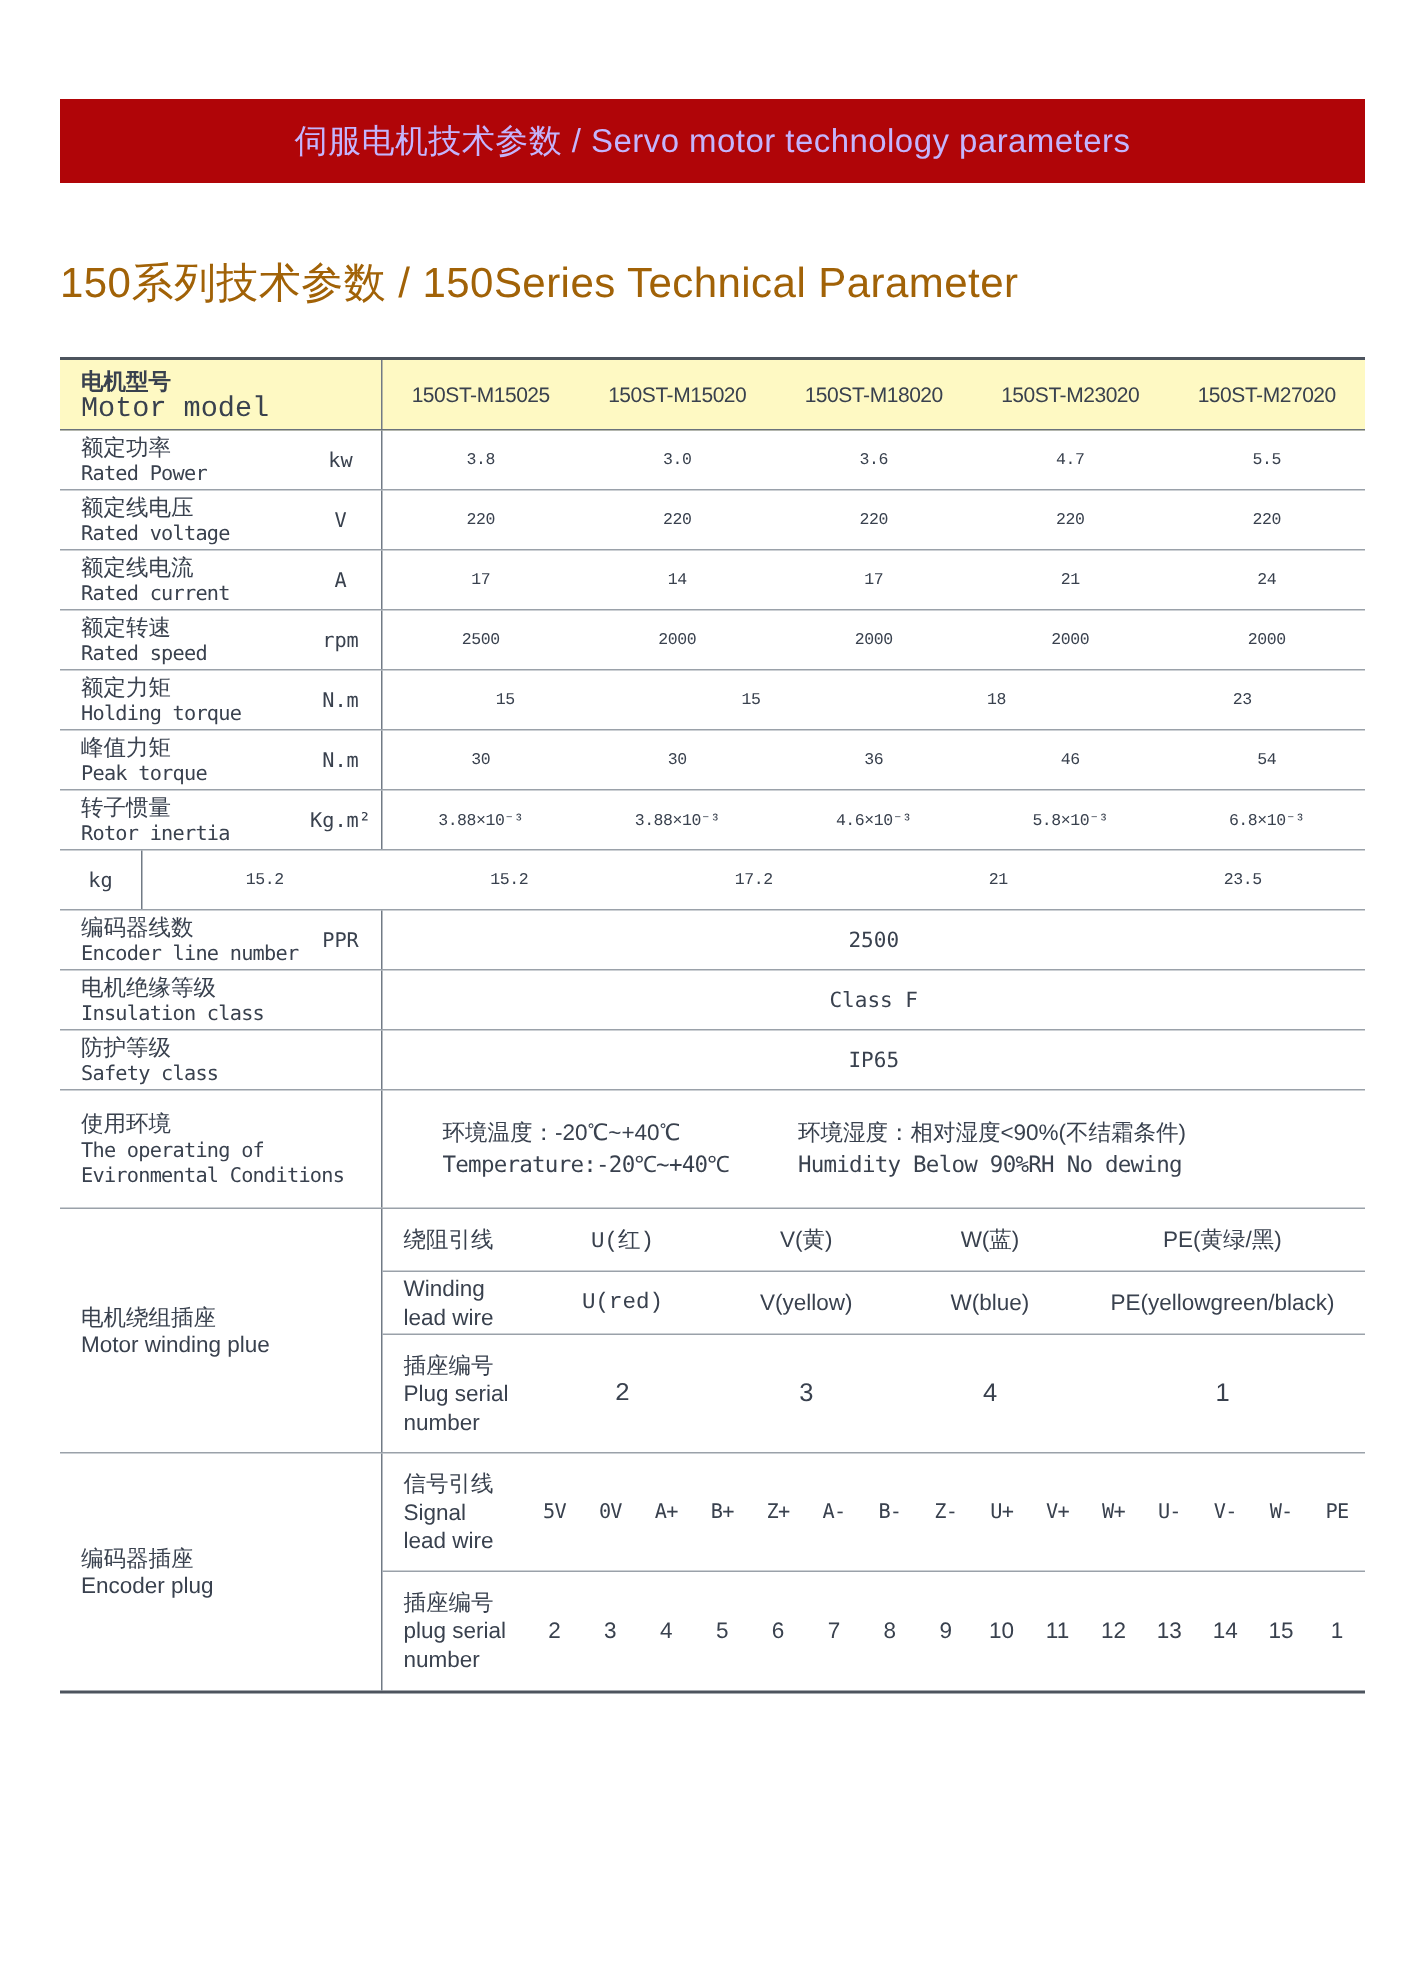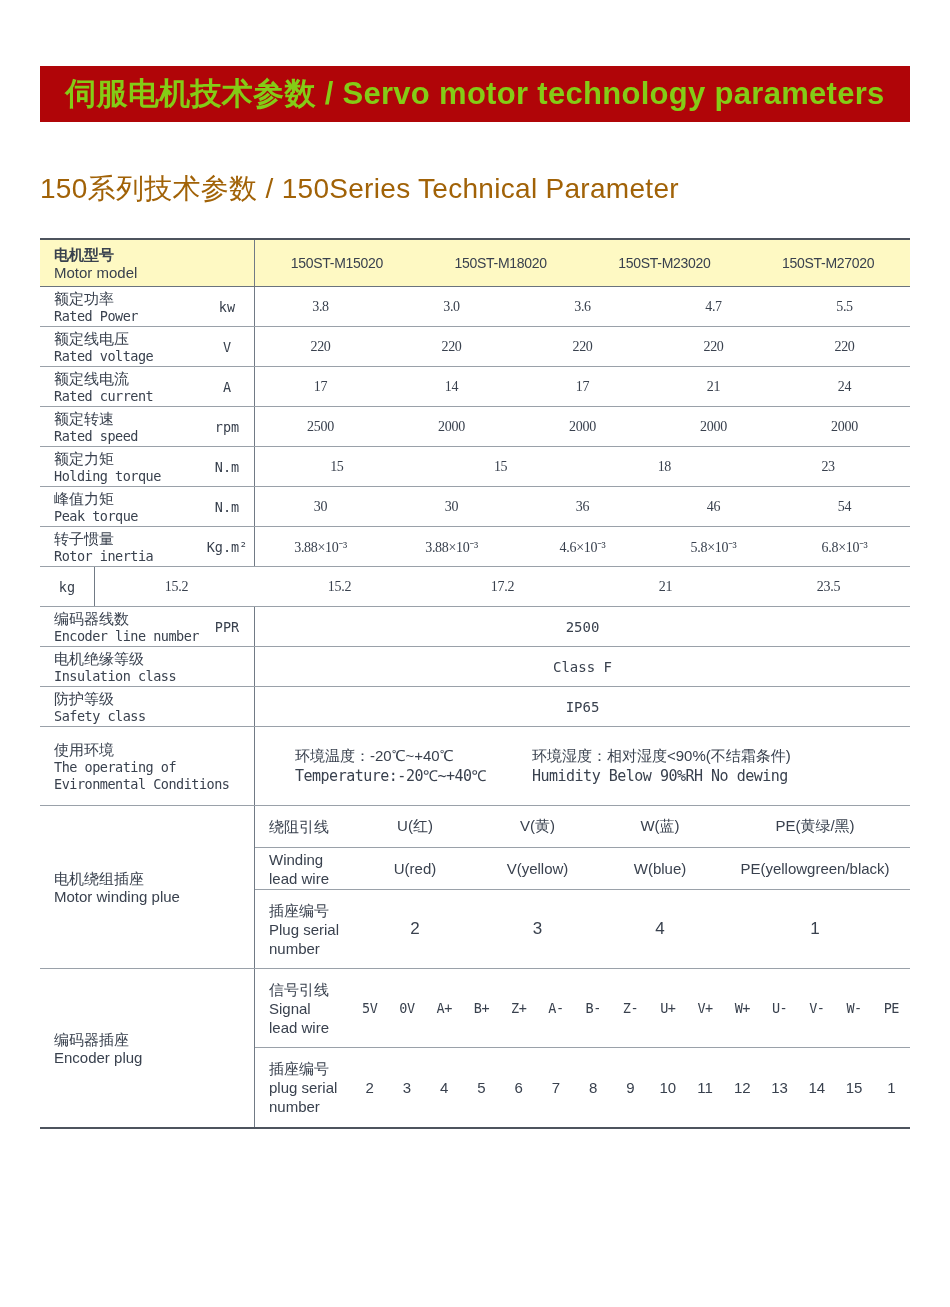--- a/index.html
+++ b/index.html
@@ -12,21 +12,21 @@
   }
   .page { width:950px; height:1307px; background:#fff; overflow:hidden; }
 
   
   .banner {
     margin:66px 40px 0 40px;
     height:56px;
     background:#b00508;
     display:flex; align-items:center; justify-content:center;
   }
-  .banner-title { color:#84cc16; font-weight:bold; font-size:31px; letter-spacing:0.3px; }
+  .banner-title { color:#c4b5fd; font-weight:normal; font-size:22px; letter-spacing:0.3px; }
 
   
   .page-title {
     margin:48px 40px 0 40px;
     font-size:28px; font-weight:400; color:#a16207; letter-spacing:0.3px;
   }
 
   
   .spec-table {
     margin:30px 40px 0 40px;
@@ -43,32 +43,32 @@
   }
   .cell-label .zh { font-size:15px; line-height:19px; }
   .cell-label .en { font-size:13.5px; line-height:17px; font-family:"DejaVu Sans Mono", monospace; letter-spacing:-0.5px; }
   .cell-unit {
     width:54px; display:flex; align-items:center; justify-content:center;
     font-family:"DejaVu Sans Mono", monospace; font-size:13.5px;
   }
   .data { flex:1; border-left:1px solid #717a85; display:flex; }
   .data .v {
     flex:1; display:flex; align-items:center; justify-content:center;
-    font-family:Liberation Serif, serif; font-size:14px; letter-spacing:-0.3px;
+    font-family:Liberation Mono, monospace; font-size:11px; letter-spacing:-0.3px;
   }
   .data .merged {
     flex:1; display:flex; align-items:center; justify-content:center;
     font-family:"DejaVu Sans Mono", monospace; font-size:14px;
   }
 
   
   .row.header { background:#fef9c3; height:47px; border-bottom:1px solid #6a737d; }
   .row.header .cell-label { width:214px; }
   .row.header .zh { font-weight:700; font-size:15px; }
-  .row.header .en { font-family:Liberation Sans, sans-serif; font-size:15px; letter-spacing:0; }
+  .row.header .en { font-family:Liberation Mono, monospace; font-size:19px; letter-spacing:0; }
   .row.header .data .v { font-family:"Liberation Sans", sans-serif; font-size:14px; }
 
   .row.spec { height:40px; }
 
   
   .row.env { height:79px; }
   .row.env .cell-label { width:214px; }
   .row.env .en { white-space:pre-line; }
   .env-data { flex:1; border-left:1px solid #717a85; display:flex; align-items:center; padding-left:40px; gap:46px; }
   .env-block .l1 { font-size:15px; line-height:21px; }
@@ -80,21 +80,21 @@
   .sub-row { display:flex; align-items:stretch; border-bottom:1px solid #9aa1a9; }
   .sub-row:last-child { border-bottom:none; }
   .sub-label {
     width:100px; padding-left:14px;
     display:flex; flex-direction:column; justify-content:center;
     font-size:15px; line-height:19px; white-space:pre-line;
   }
   .w-row { height:42px; }
   .w-row.tall { height:78px; }
   .w-c { display:flex; align-items:center; justify-content:center; font-size:15px; }
-  .w-c1 { width:120px; } .w-c2 { width:125px; } .w-c3 { width:120px; } .w-c4 { flex:1; }
+  .w-c1 { width:120px;font-family:Liberation Mono, monospace; } .w-c2 { width:125px; } .w-c3 { width:120px; } .w-c4 { flex:1; }
   .w-num { font-size:17px; }
 
   .e-row { height:79px; }
   .e-row .sub-label { width:96px; }
   .e-c {
     flex:1; display:flex; align-items:center; justify-content:center;
     font-family:"DejaVu Sans Mono", monospace; font-size:13.5px; letter-spacing:-0.5px;
   }
   .e-num { font-family:"Liberation Sans", sans-serif; font-size:15px; letter-spacing:0; }
 </style>
@@ -110,20 +110,21 @@
   <div class="page-title">150系列技术参数 / 150Series  Technical Parameter</div>
 
   <div class="spec-table">
 
     <div class="row header">
       <div class="cell-label">
         <span class="zh">电机型号</span>
         <span class="en">Motor model</span>
       </div>
       <div class="data">
+        <span class="v">150ST-M15025</span>
         <span class="v">150ST-M15020</span>
         <span class="v">150ST-M18020</span>
         <span class="v">150ST-M23020</span>
         <span class="v">150ST-M27020</span>
       </div>
     </div>
 
     <div class="row spec">
       <div class="cell-label">
         <span class="zh">额定功率</span>

